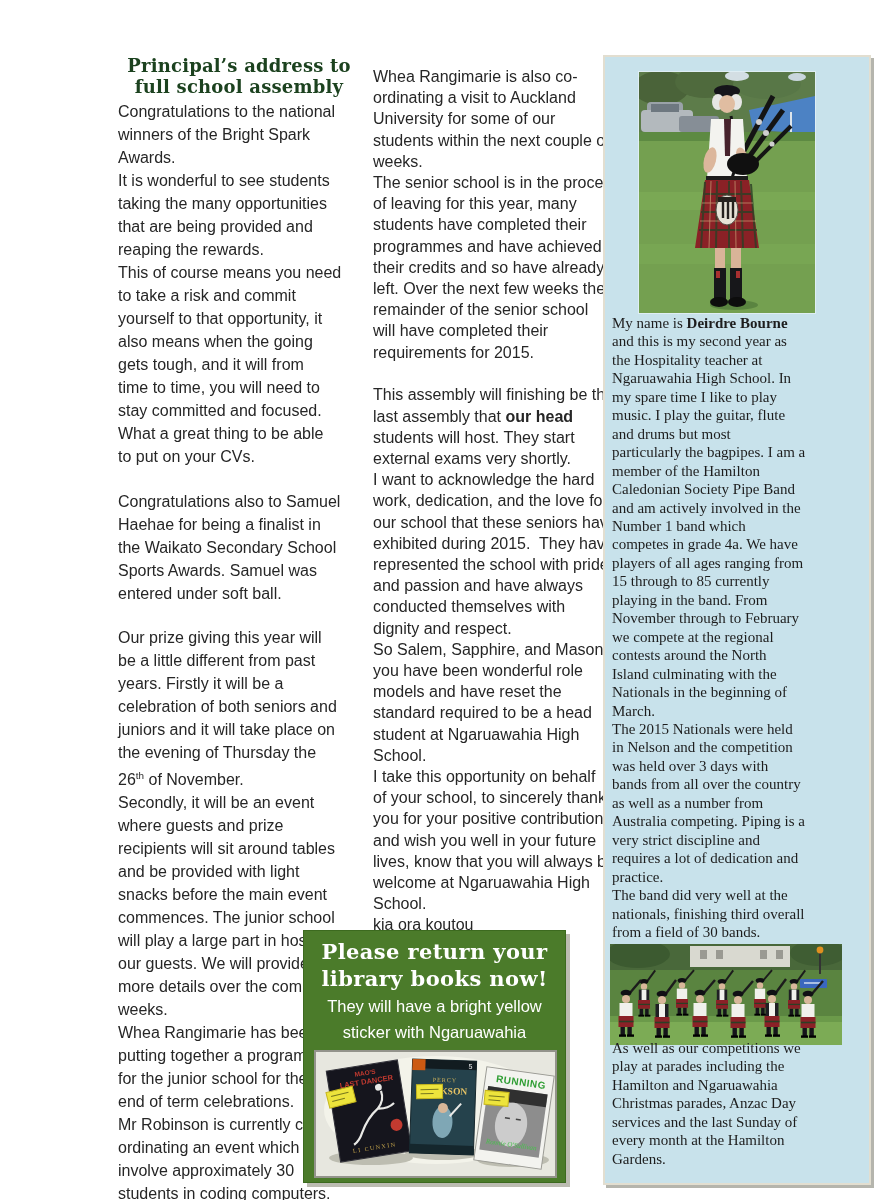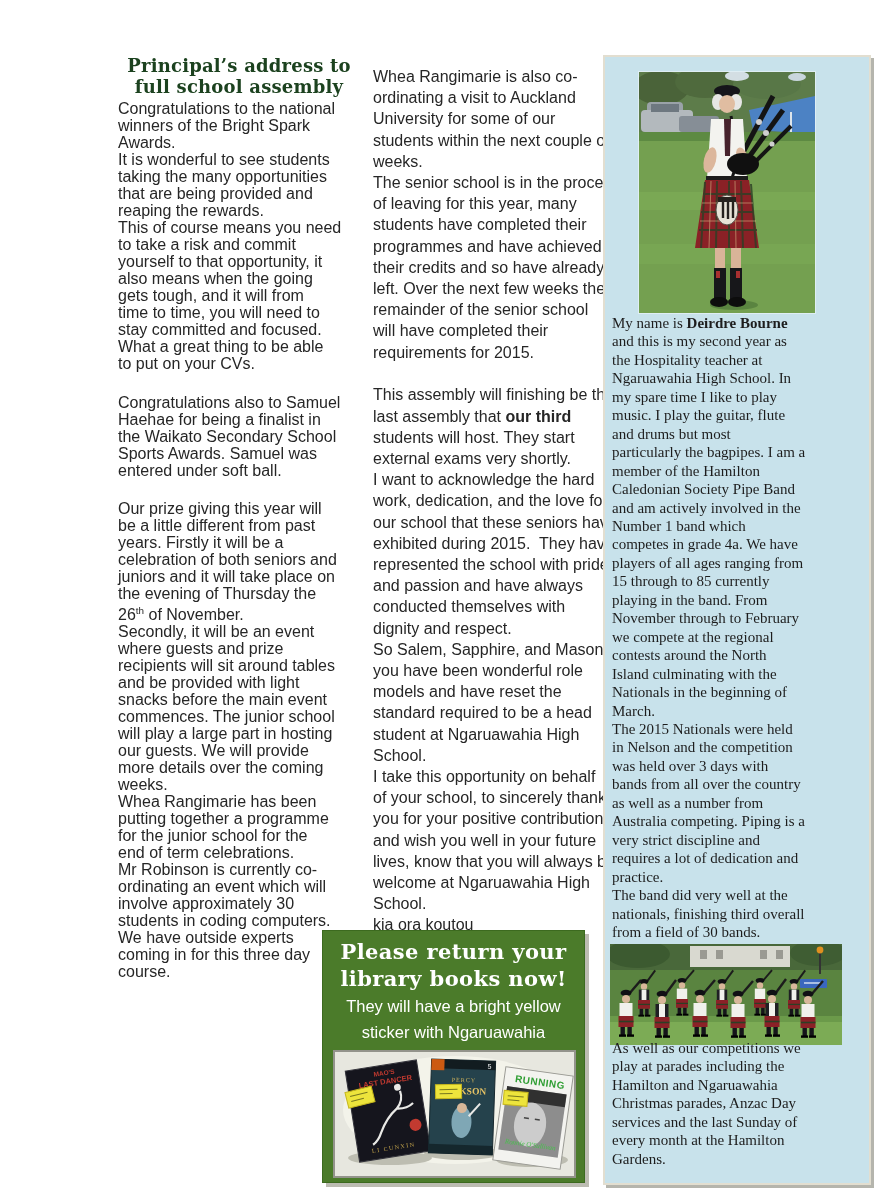--- a/index.html
+++ b/index.html
@@ -10,29 +10,29 @@
   .page{position:absolute;inset:0;}
 
   
   .col{position:absolute;margin-left:40px;}
   .col-left{left:78px;top:55px;width:242px;}
   .col-mid{left:333px;top:66px;width:260px;}
   .green-head{
     font-family:"DejaVu Serif",serif;font-weight:bold;font-size:18px;line-height:21px;
     color:#1c421f;text-align:center;white-space:pre-line;margin:0 0 3px 0;letter-spacing:.2px;
   }
-  .sans-rich{font-size:16px;line-height:17px;color:#262626;white-space:pre;}
+  .sans-rich{font-size:16px;line-height:23px;color:#262626;white-space:pre;}
   .col-mid .sans-rich{line-height:21.2px;}
   .sans-rich + .sans-rich{margin-top:21.5px;}
   .b{font-weight:bold;}
   sup{font-size:.62em;}
 
   
   .library-box{
-    position:absolute;left:322px;top:930px;width:263px;height:253px;
+    position:absolute;left:303px;top:930px;width:263px;height:253px;
     background:#4b7b2a;border:1px solid #3c6a1f;box-shadow:4px 4px 0 #bcbcb2;
     text-align:center;box-sizing:border-box;
   }
   .library-title{
     font-family:"DejaVu Serif",serif;font-weight:bold;font-size:21px;line-height:27px;
     color:#ffffff;white-space:pre-line;margin-top:7px;letter-spacing:.4px;
   }
   .library-sub{font-size:16.5px;line-height:26px;color:#ffffff;white-space:pre-line;margin-top:1px;}
   .books-photo{
     position:absolute;left:10px;top:119px;width:239px;height:124px;
@@ -123,21 +123,21 @@
 The senior school is in the process
 of leaving for this year, many
 students have completed their
 programmes and have achieved
 their credits and so have already
 left. Over the next few weeks the
 remainder of the senior school
 will have completed their
 requirements for 2015.</span></div>
     <div class="sans-rich"><span>This assembly will finishing be the
-last assembly that </span><span class="b">our third</span><span>
+last assembly that </span><span class="b">our head</span><span>
 students will host. They start
 external exams very shortly.
 I want to acknowledge the hard
 work, dedication, and the love for
 our school that these seniors have
 exhibited during 2015.  They have
 represented the school with pride
 and passion and have always
 conducted themselves with
 dignity and respect.

